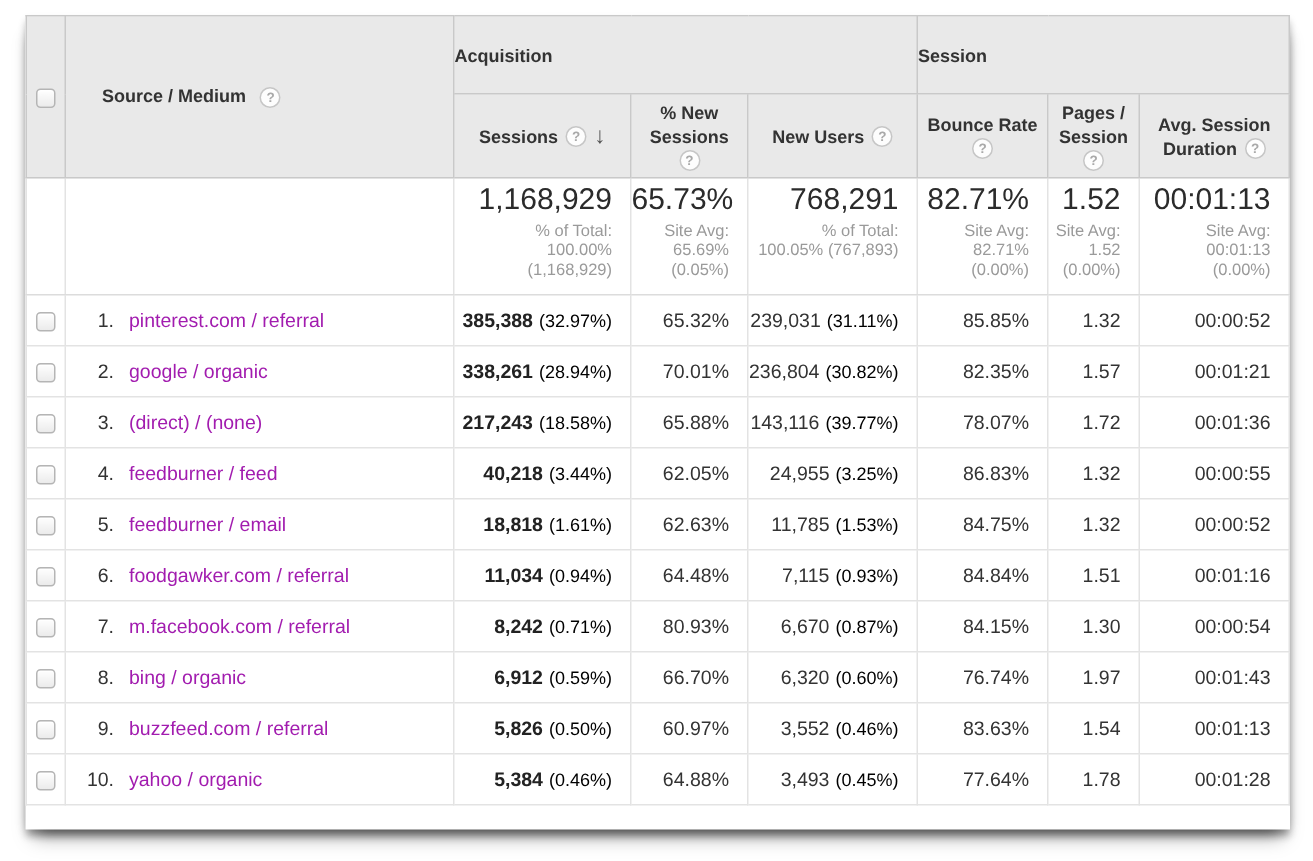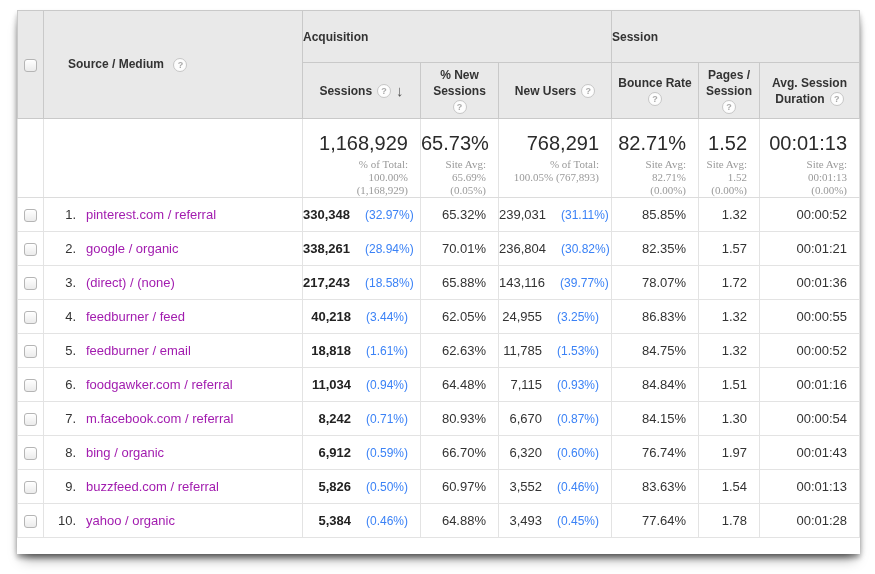--- a/index.html
+++ b/index.html
@@ -34,32 +34,32 @@
 
   
   .checkbox {
     display:inline-block; width:13px; height:13px; border:1px solid #b5b5b5;
     border-radius:3px; background:linear-gradient(#ffffff,#ebebeb);
     box-shadow:inset 0 1px 0 rgba(255,255,255,0.8); cursor:pointer; vertical-align:middle;
   }
 
   
   tbody td { border:1px solid #e3e3e3; color:#333; font-size:13px; background:#fff; }
-  tr.summary-row td { height:78px; vertical-align:top; padding-top:13px; text-align:right; padding-right:12px; border-bottom:1px solid #dcdcdc; }
+  tr.summary-row td { height:78px; vertical-align:top; padding-top:3px; text-align:right; padding-right:12px; border-bottom:1px solid #dcdcdc; }
   .sumval { font-size:20px; color:#2b2b2b; line-height:22px; }
   .sub { margin-top:4px; }
-  .sub div { font-size:11px; color:#9a9a9a; line-height:13px;font-family:Liberation Serif, serif; }
+  .sub div { font-size:11px; color:#9a9a9a; line-height:13px; }
   tr.drow td { height:34px; vertical-align:middle; }
   td.cb-cell { text-align:center; }
   td.src-cell { text-align:left; padding-left:6px; white-space:nowrap; }
   td.num { text-align:right; padding-right:12px; white-space:nowrap; }
   .rank { display:inline-block; min-width:26px; text-align:right; margin-right:10px; color:#333; }
   .srclink { color:#a21caf; text-decoration:none; cursor:pointer; }
   .bnum { font-weight:bold; color:#222; }
-  .pct { color:#3b82f6; font-size:12px; margin-left:15px; }
+  .pct { color:#000000; font-size:12px; margin-left:4px; }
 </style>
 </head>
 <body>
 
 <div class="card">
 <table>
   <colgroup>
     <col style="width:26px">
         <col style="width:259px">
         <col style="width:118px">
@@ -179,21 +179,21 @@
           <div>Site Avg:</div>
           <div>00:01:13</div>
           <div>(0.00%)</div>
         </div>
       </td>
     </tr>
 
     <tr class="drow">
       <td class="cb-cell"><span class="checkbox"></span></td>
       <td class="src-cell"><span class="rank">1.</span><a class="srclink">pinterest.com / referral</a></td>
-      <td class="num"><span class="bnum">330,348</span><span class="pct">(32.97%)</span></td>
+      <td class="num"><span class="bnum">385,388</span><span class="pct">(32.97%)</span></td>
       <td class="num">65.32%</td>
       <td class="num"><span>239,031</span><span class="pct">(31.11%)</span></td>
       <td class="num">85.85%</td>
       <td class="num">1.32</td>
       <td class="num">00:00:52</td>
     </tr>
     <tr class="drow">
       <td class="cb-cell"><span class="checkbox"></span></td>
       <td class="src-cell"><span class="rank">2.</span><a class="srclink">google / organic</a></td>
       <td class="num"><span class="bnum">338,261</span><span class="pct">(28.94%)</span></td>

